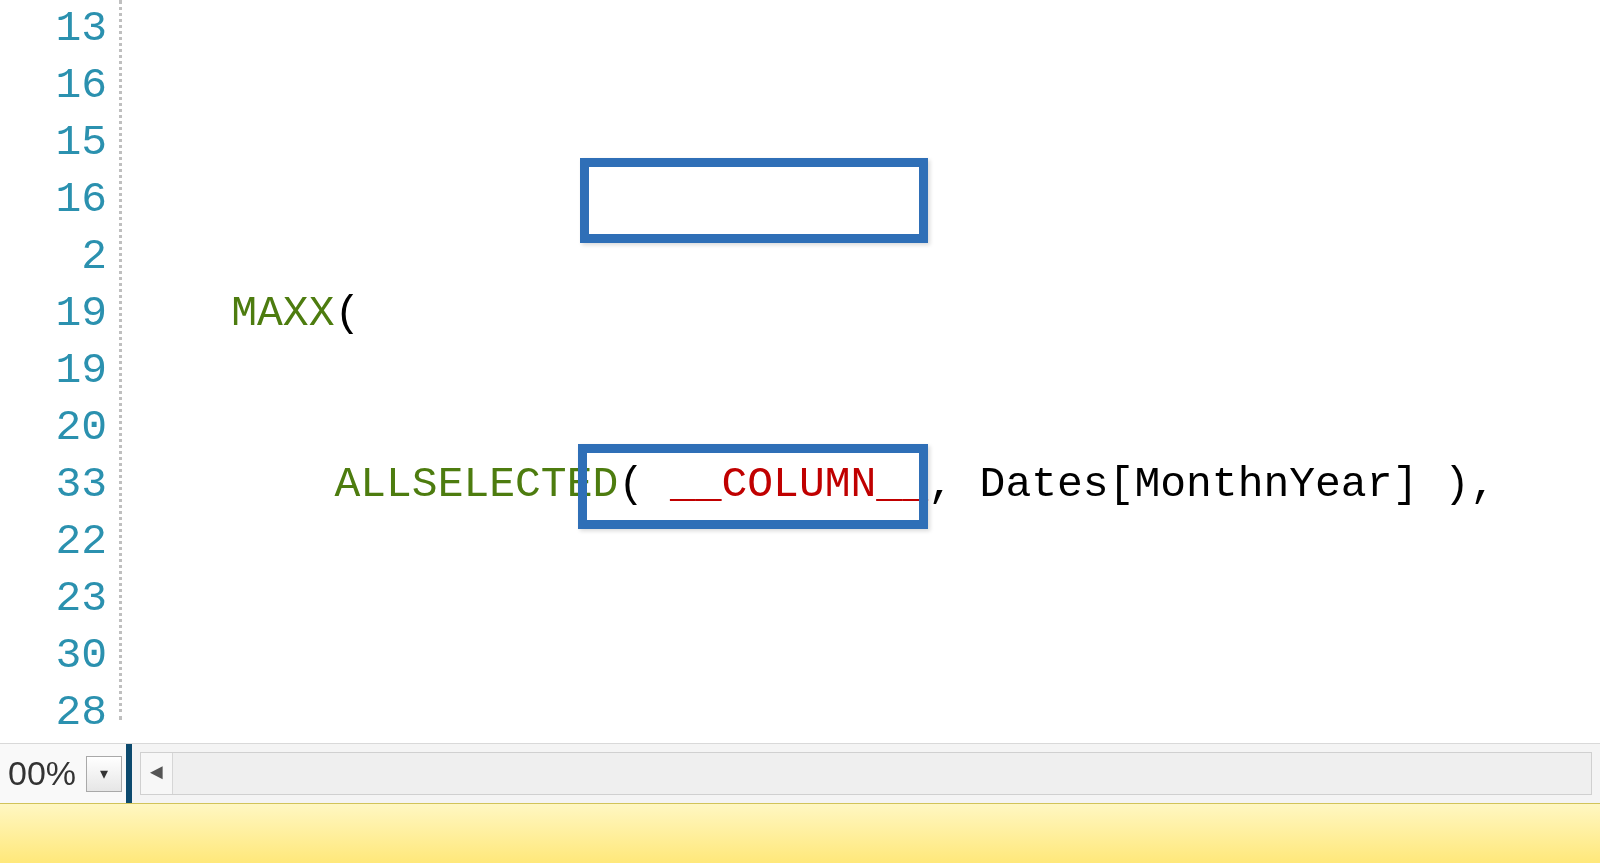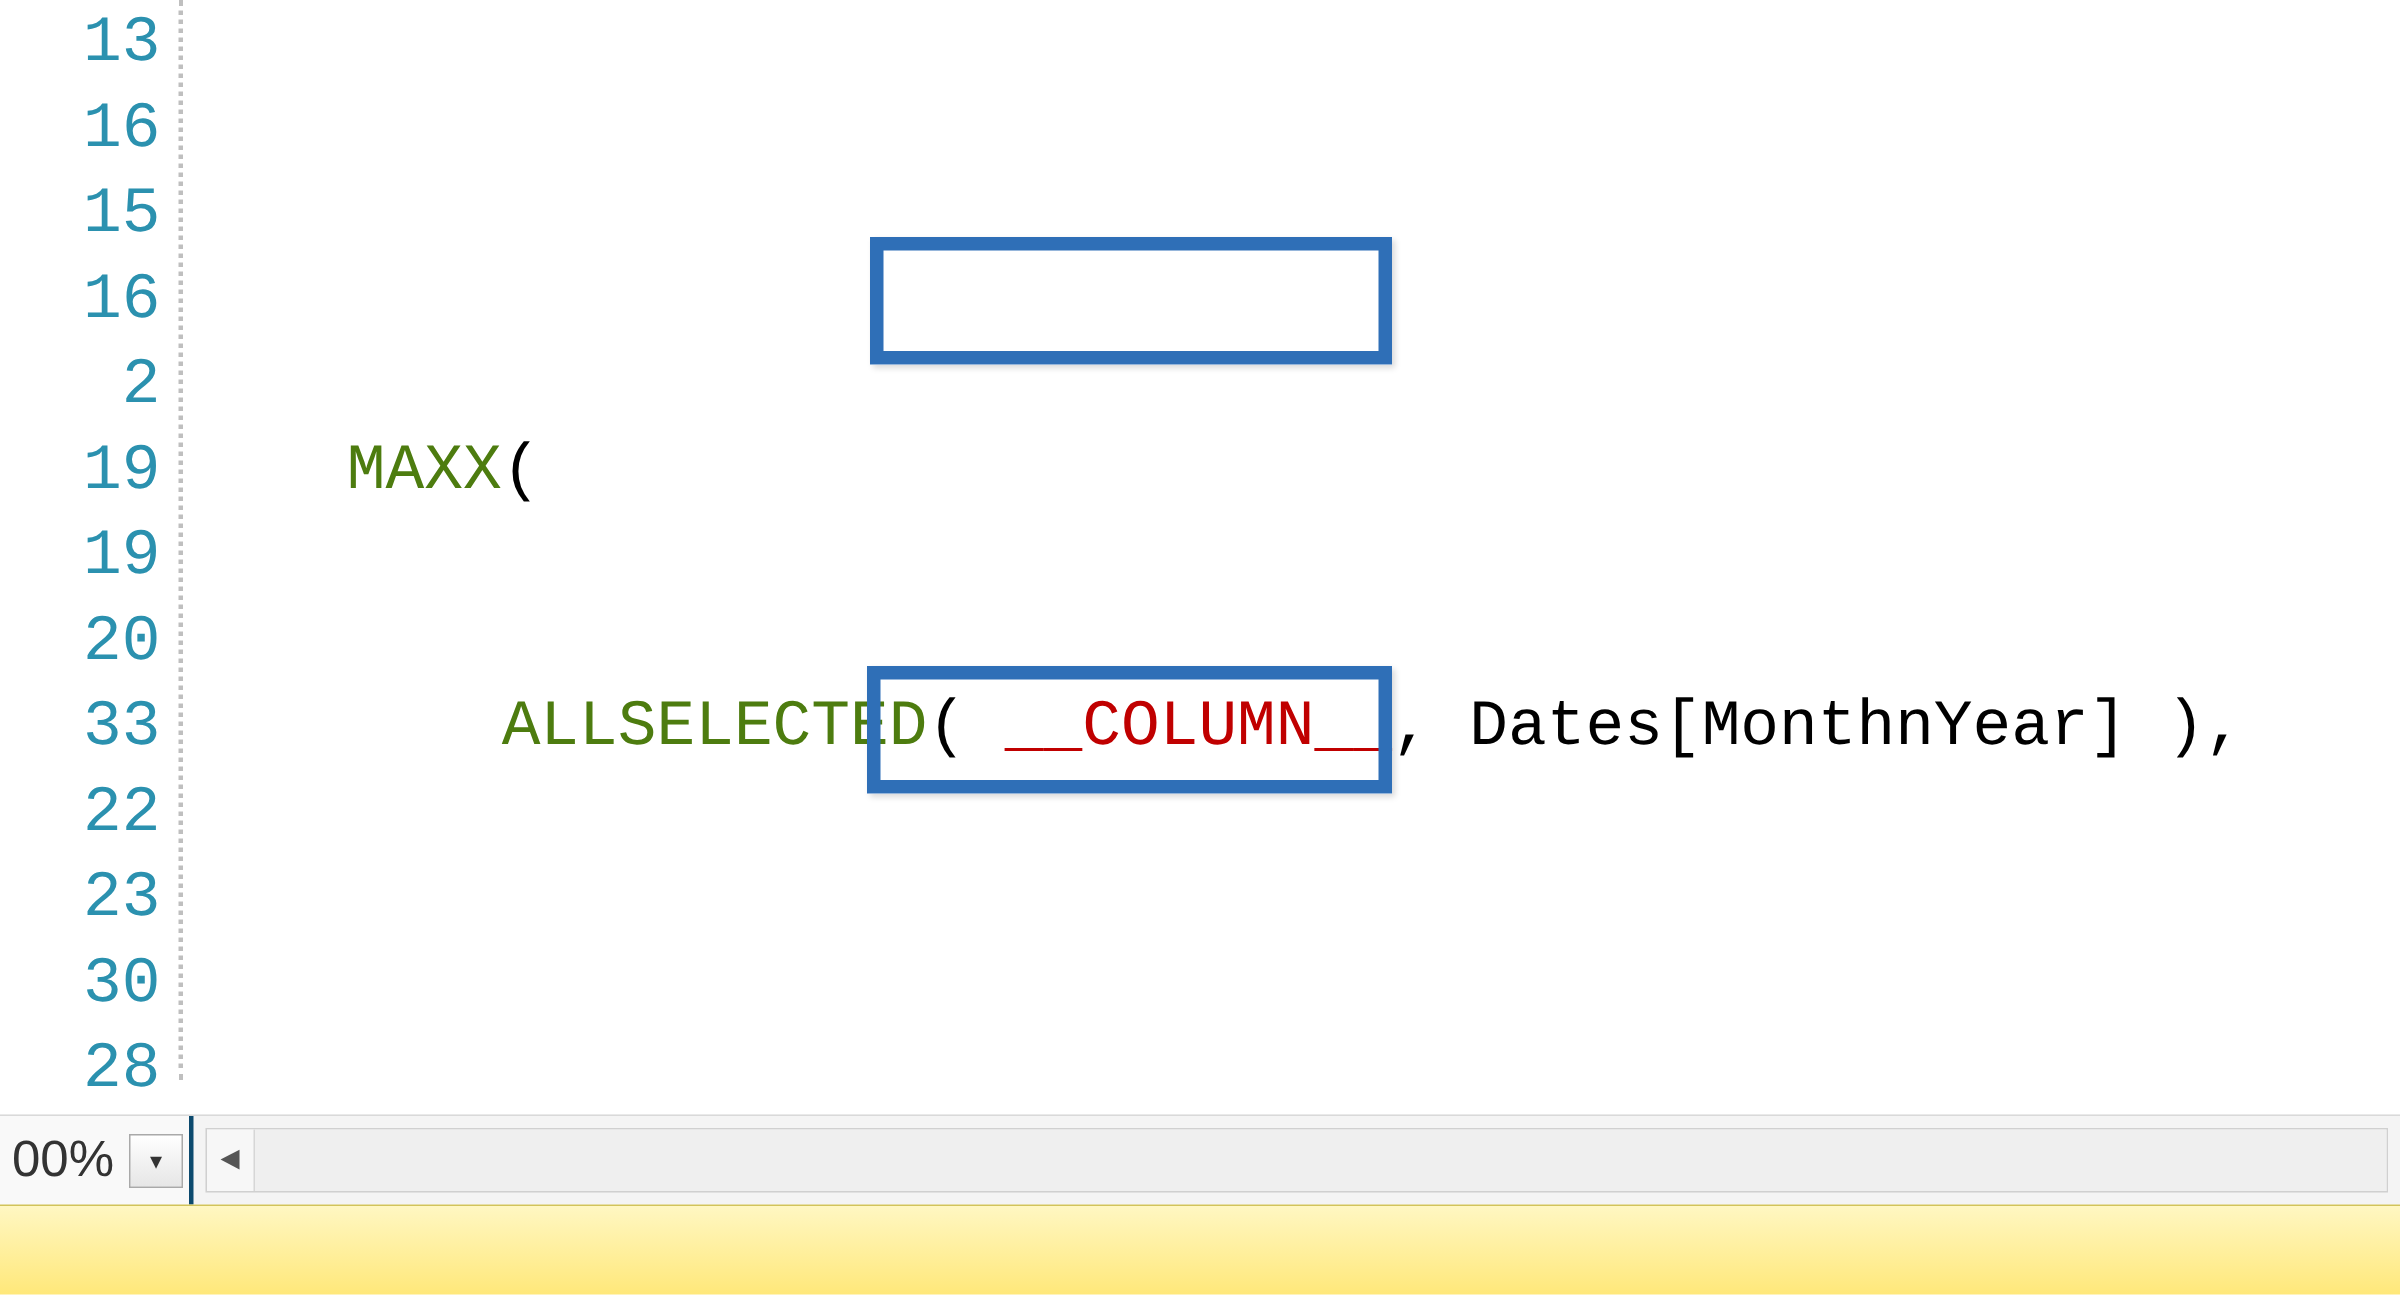--- a/index.html
+++ b/index.html
@@ -61,21 +61,21 @@
     left: 0; bottom: 60px;
     width: 100%; height: 60px;
     display: flex;
     align-items: stretch;
     background: #f4f4f4;
     border-top: 1px solid #d9d9d9;
   }
   .zoom-box {
     display: flex;
     align-items: center;
-    border-right: 3px solid #0c4a6e;
+    border-right: 6px solid #0c4a6e;
     background: #f9f9f9;
     padding: 0 4px 0 8px;
     font-family: "Segoe UI", Tahoma, sans-serif;
     font-size: 34px;
     color: #333;
   }
   .zoom-dd {
     width: 36px; height: 36px;
     margin-left: 10px;
     border: 1px solid #a9a9a9;

